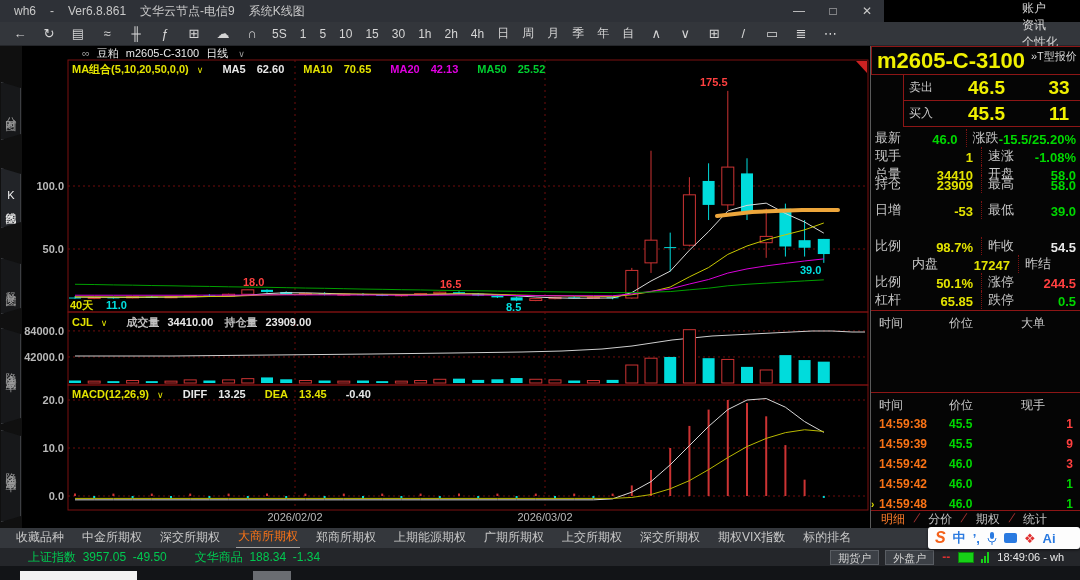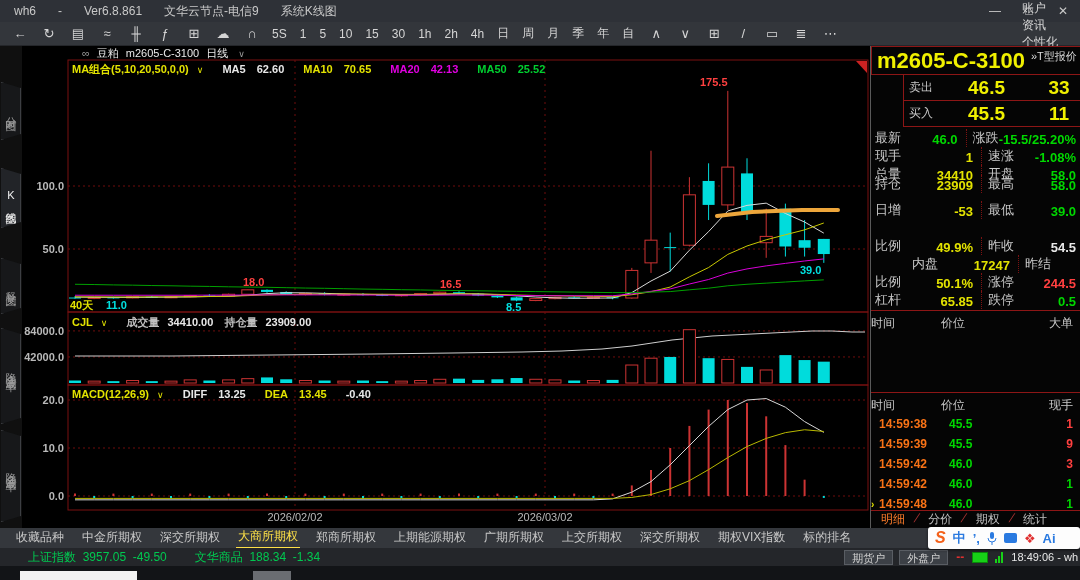--- a/index.html
+++ b/index.html
@@ -1,21 +1,21 @@
 <!DOCTYPE html>
 <html><head>
 <meta charset="utf-8">
 <style>
   * { margin:0; padding:0; box-sizing:border-box; }
   html,body { width:1080px; height:580px; background:#000; overflow:hidden;
               font-family:"Liberation Sans","DejaVu Sans",sans-serif; }
 
   
-  #titlebar { position:absolute; top:0; left:0; width:1080px; height:22px;
-    background:#2e3137; color:#c9c9c9; font-size:12px; display:flex; align-items:center;gap:8px; }
+  #titlebar { position:absolute; top:0; left:0; width:884px; height:22px;
+    background:#2e3137; color:#c9c9c9; font-size:12px; display:flex; align-items:center; }
   #titlebar .t-item { margin-left:14px; white-space:nowrap; }
   #win-controls { margin-left:auto; display:flex; }
   #win-controls span { width:34px; text-align:center; color:#c9c9c9; font-size:12px; cursor:default; }
 
   
   #toolbar { position:absolute; top:22px; left:0; width:1080px; height:24px;
     background:#33363b; border-bottom:1px solid #24262a; display:flex; align-items:center;
     color:#cfcfcf; font-size:12px; }
   #toolbar .tb-icon { margin-left:11px; width:18px; text-align:center; font-size:13px; color:#d5d5d5; }
   #toolbar .tb-period { margin-left:9px; padding:0 2px; color:#d5d5d5; }
@@ -55,45 +55,45 @@
   .qp-row .qty { width:70px; text-align:center; color:#f0f000; font-size:19px; font-weight:bold; }
   #qp-grid { position:absolute; top:81px; left:0; width:210px; height:184px; border-bottom:1px solid #8d1616; }
   .qg-row { position:absolute; width:210px; height:18px; display:flex; align-items:flex-end; font-size:13px; }
   .qg-row .l-lbl { width:34px; margin-left:4px; color:#c9c9c9; }
   .qg-row .l-val { width:64px; text-align:right; font-weight:bold; }
   .qg-row .r-lbl { width:38px; margin-left:8px; color:#c9c9c9; border-left:1px dotted #7c1212; padding-left:6px; }
   .qg-row .r-val { flex:1; text-align:right; margin-right:5px; font-weight:bold; }
   #qp-bigorder { position:absolute; top:265px; left:0; width:210px; height:82px; border-bottom:1px solid #8d1616; }
   #qp-ticks { position:absolute; top:347px; left:0; width:210px; height:117px; }
   .tbl-head { display:flex; color:#c9c9c9; margin-top:4px; }
-  .tbl-head span:nth-child(1){ width:70px; }
+  .tbl-head span:nth-child(1){ width:70px; margin-left:8px; }
   .tbl-head span:nth-child(2){ width:72px; }
-  .tbl-head span:nth-child(3){ flex:1; text-align:right; margin-right:8px; }
+  .tbl-head span:nth-child(3){ flex:1; text-align:left; margin-right:8px; }
   .tick-row { display:flex; height:20px; align-items:center; font-weight:bold; position:relative; }
   .tick-row .tt { width:70px; margin-left:8px; color:#f97316; }
   .tick-row .tp { width:72px; color:#00d800; }
   .tick-row .tq { flex:1; text-align:right; margin-right:8px; }
   .tick-row .mark { position:absolute; left:0; color:#e3e300; font-size:10px; }
   #qp-tabs { position:absolute; top:464px; left:0; width:210px; height:18px; display:flex;
     align-items:flex-start; font-size:12px; border-top:1px solid #8d1616; }
   .qp-tab { padding:0 10px; color:#c0c0c0; position:relative; }
   .qp-tab.sel { color:#ff7d2a; }
   .qp-tab-sep { color:#a33; transform:skewX(-22deg); }
 
   
   #btabs { position:absolute; top:528px; left:0; width:1080px; height:20px; background:#34373c;
     display:flex; align-items:center; font-size:12px; color:#c8c8c8; }
   .b-tab { margin-left:14px; padding:1px 2px 2px 2px; white-space:nowrap; }
-  .b-tab.sel { color:#fde047; border-bottom:2px solid #fde047; }
+  .b-tab.sel { color:#f97316; border-bottom:2px solid #a3a3a3; }
 
   
   #statusbar { position:absolute; top:548px; left:0; width:1080px; height:18px; background:#24262a;
     display:flex; align-items:center; font-size:12px; }
   .idx { color:#00c850; margin-left:28px; white-space:nowrap; }
-  #sb-right { margin-left:auto; display:flex; align-items:center; margin-right:2px; }
+  #sb-right { margin-left:auto; display:flex; align-items:center; margin-right:16px; }
   .sb-btn { background:#3c4046; border:1px solid #595d63; color:#cfcfcf; font-size:11px;
     padding:0 7px; margin-left:6px; height:15px; line-height:14px; }
   #sb-dashes { color:#e03030; margin-left:8px; font-weight:bold; }
   #sb-netblock { width:16px; height:11px; background:#17d117; border:1px solid #0a8a0a; margin-left:8px; }
   #sb-signal { display:flex; align-items:flex-end; height:11px; margin-left:6px; }
   #sb-signal i { width:2px; background:#17d117; margin-left:1px; display:block; }
   #sb-time { color:#e8e8e8; font-size:11px; margin-left:8px; white-space:nowrap; }
 
   
   #ime { position:absolute; top:527px; left:928px; width:152px; height:22px; background:#fdfdfd;
@@ -449,21 +449,21 @@
         <span class="r-val c-ygreen">58.0</span>
       </div>
       <div class="qg-row" style="top: 74px;">
         <span class="l-lbl">日增</span>
         <span class="l-val c-yellow">-53</span>
         <span class="r-lbl">最低</span>
         <span class="r-val c-ygreen">39.0</span>
       </div>
       <div class="qg-row" style="top: 110px;">
         <span class="l-lbl">比例</span>
-        <span class="l-val c-yellow">49.9%</span>
+        <span class="l-val c-yellow">98.7%</span>
         <span class="r-lbl">昨收</span>
         <span class="r-val c-white">54.5</span>
       </div>
       <div class="qg-row" style="top: 128px; margin-left: 37px;">
         <span class="l-lbl">内盘</span>
         <span class="l-val c-yellow">17247</span>
         <span class="r-lbl">昨结</span>
         <span class="r-val c-white">61.5</span>
       </div>
       <div class="qg-row" style="top: 146px;">

